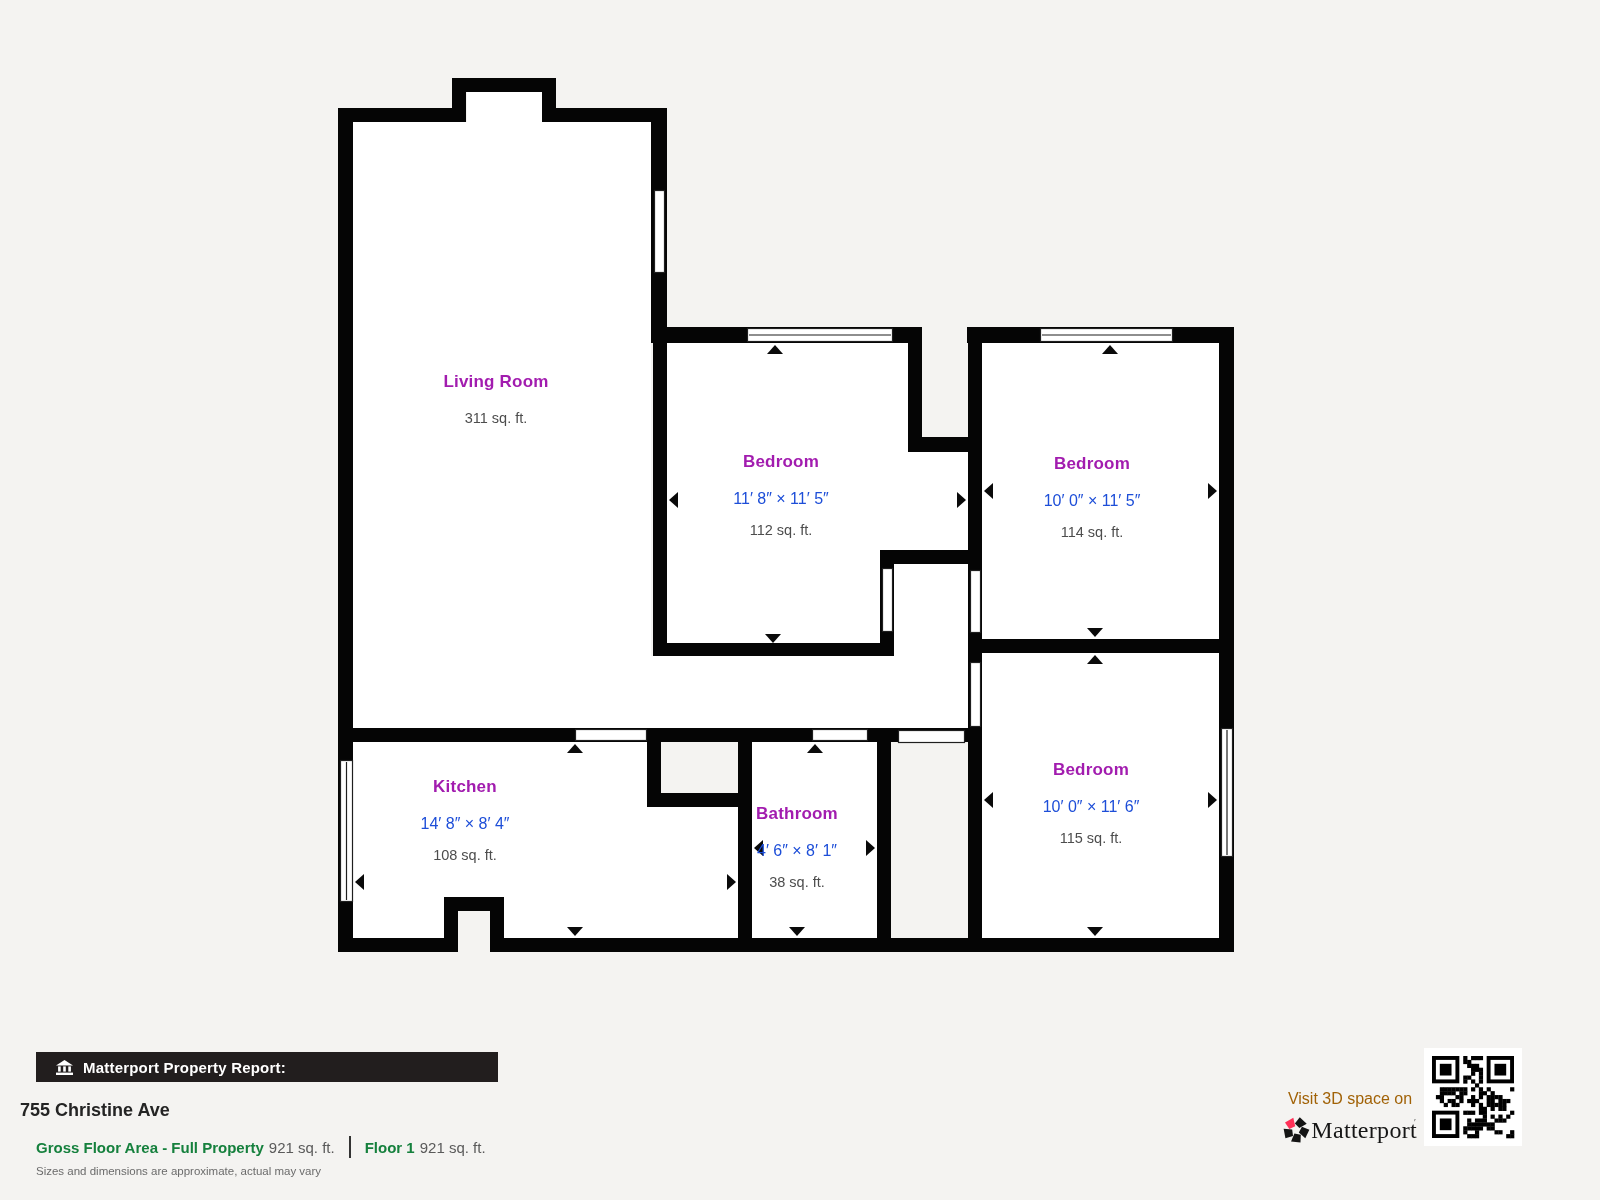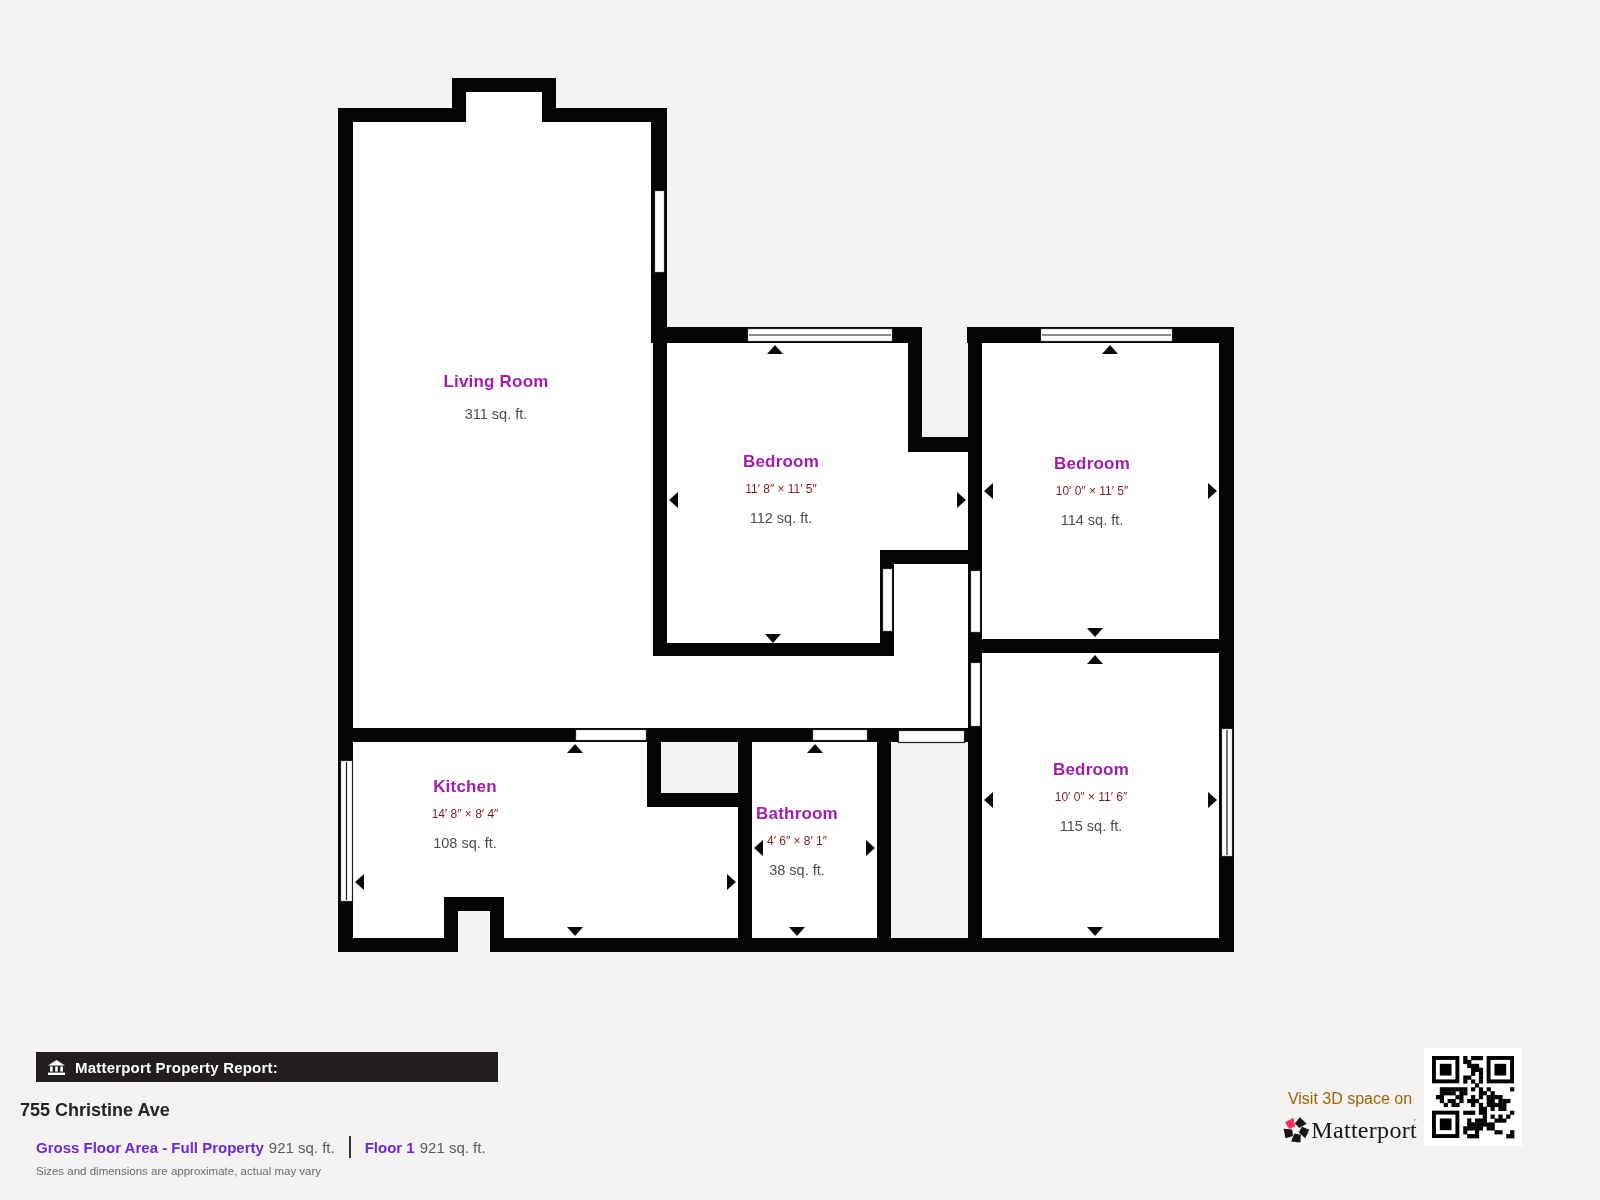--- a/index.html
+++ b/index.html
@@ -7,31 +7,31 @@
     width:1600px;height:1200px;position:relative;overflow:hidden;
     background:#f4f3f1;
     font-family:"Liberation Sans","DejaVu Sans",sans-serif;
   }
   #plan-svg{position:absolute;left:0;top:0;}
   .room-label{
     position:absolute;transform:translateX(-50%);
     text-align:center;white-space:nowrap;pointer-events:none;
   }
   .room-name{font-size:17px;font-weight:bold;color:#a21caf;letter-spacing:.2px;text-align:center;}
-  .room-dims{font-size:12px;color:#7f1d1d;margin-top:10px;}
+  .room-dims{font-size:16px;color:#1d4ed8;margin-top:18px;}
   .room-area{font-size:14.5px;color:#4d4d4d;margin-top:14px;}
   
   .report-bar{
     position:absolute;left:36px;top:1052px;width:462px;height:30px;
-    display:flex;align-items:center;gap:10px;padding-left:12px;box-sizing:border-box;
+    display:flex;align-items:center;gap:10px;padding-left:20px;box-sizing:border-box;
   }
   .report-bar-label{font-size:15px;font-weight:bold;color:#ffffff;letter-spacing:.2px;}
   .address{position:absolute;left:20px;top:1100px;font-size:18px;font-weight:bold;color:#242424;}
   .stats{position:absolute;left:36px;top:1136px;display:flex;align-items:center;font-size:15px;color:#5a5a5a;}
-  .stats .b{font-weight:bold;color:#6d28d9;}
+  .stats .b{font-weight:bold;color:#15803d;}
   .stats .sp{width:5px;display:inline-block;}
   .stat-sep{width:2px;height:22px;background:#333;margin:0 14px;}
   .disclaimer{position:absolute;left:36px;top:1165px;font-size:11.5px;color:#6b6b6b;}
   .promo{position:absolute;left:1262px;top:1090px;width:176px;text-align:center;}
   .promo-text{font-size:16px;color:#a16207;}
   .brand-row{margin-top:7px;display:flex;align-items:center;justify-content:center;gap:0;}
   .brand-word{font-family:"Liberation Serif","DejaVu Serif",serif;font-size:24px;color:#161616;letter-spacing:.3px;}
   .brand-mark{font-size:9px;color:#444;vertical-align:top;position:relative;top:-8px;left:-3px;}
 </style>
 </head>

